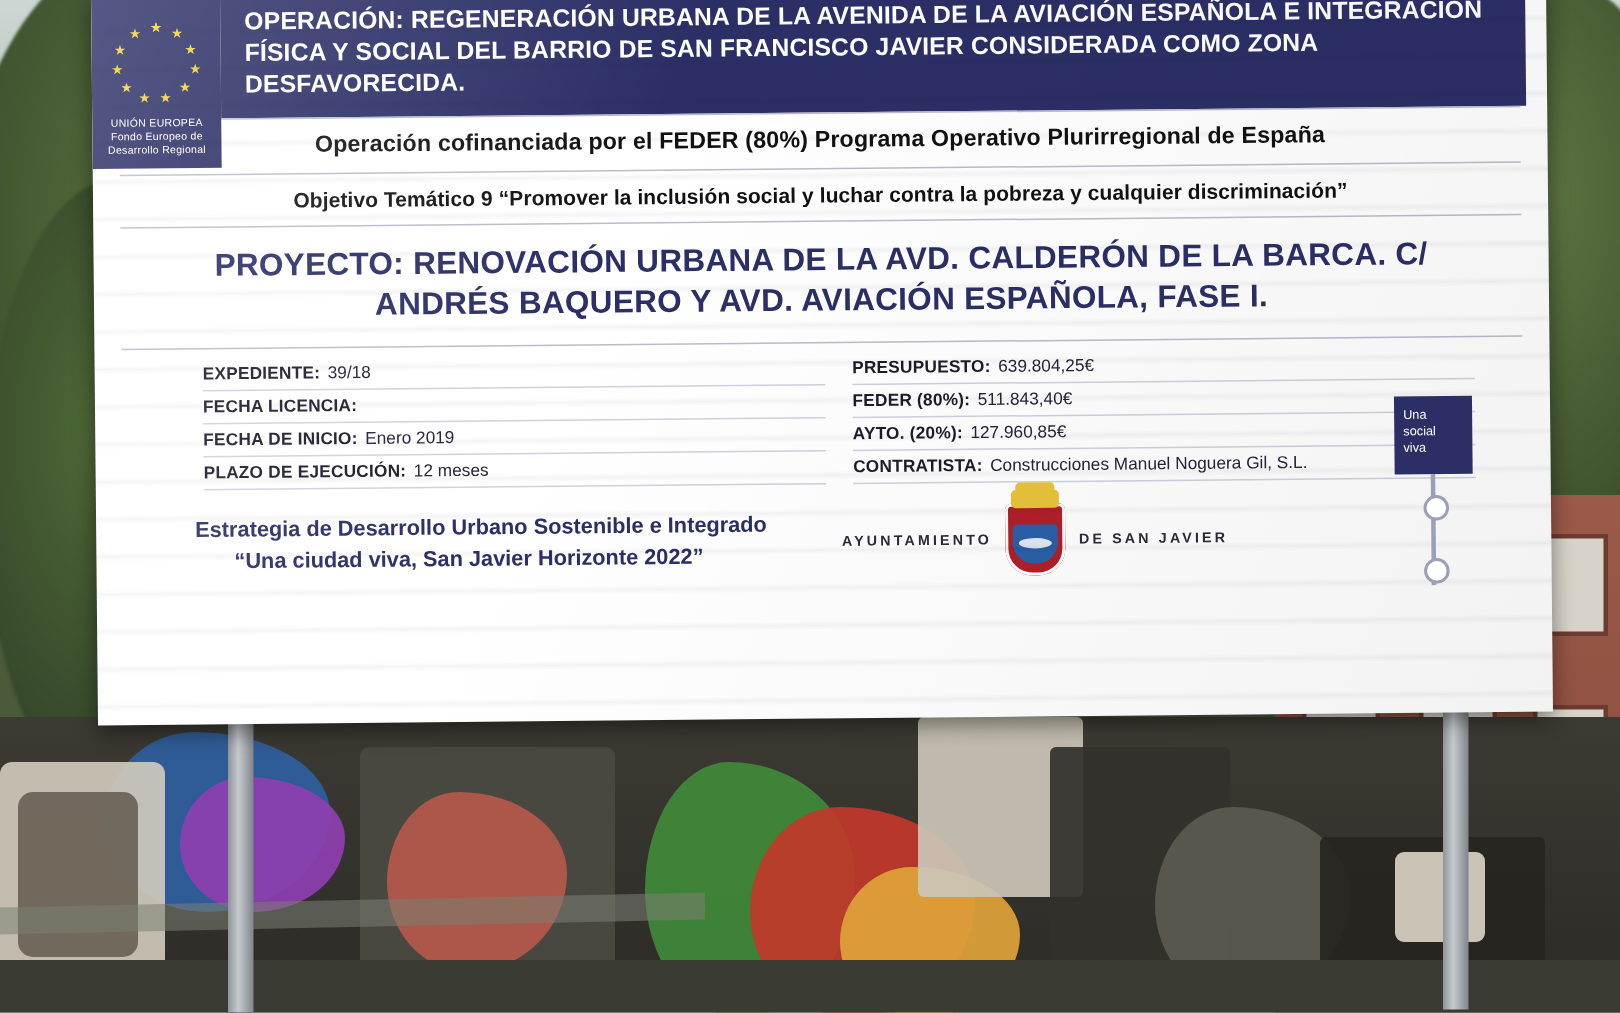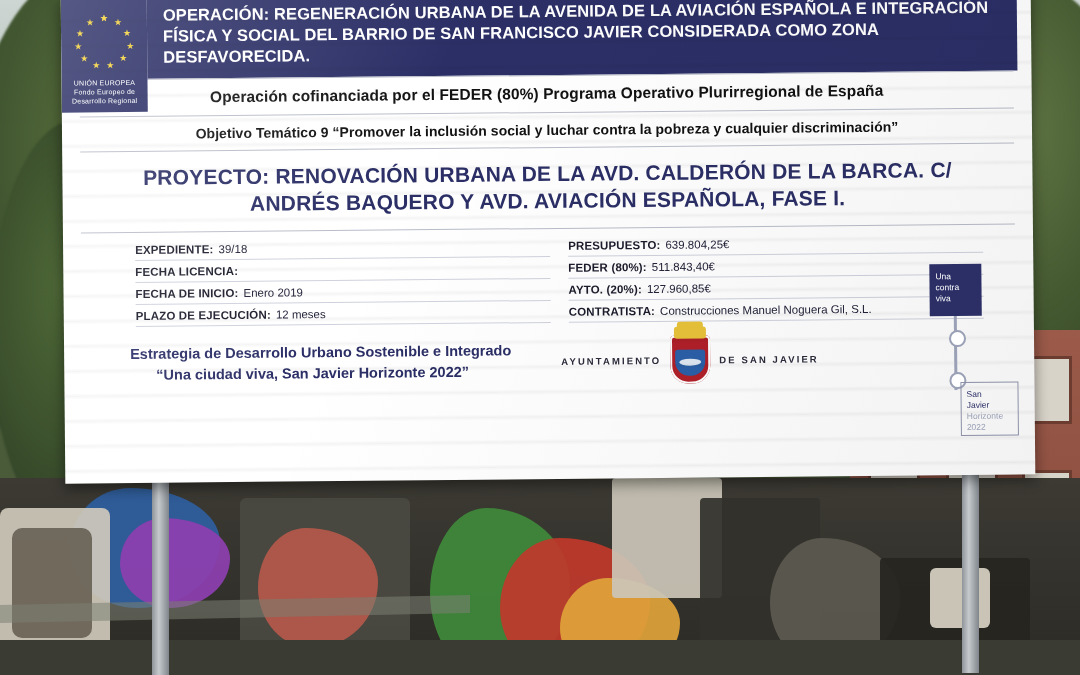--- a/index.html
+++ b/index.html
@@ -227,26 +227,20 @@
           <span class="crown"></span>
           <span class="wave"></span>
         </span>
         <span class="ayto-txt">DE SAN JAVIER</span>
       </div>
     </div>
   </div>
 
   <div class="badge-stack">
     <div class="badge-blue" style="white-space:pre-line;">Una
-contra
+social
 viva</div>
     <div class="connector">
       <span class="node" style="top:14px;"></span>
       <span class="node" style="top:56px;"></span>
     </div>
-    <div class="badge-outline">
-      <span style="white-space:pre-line;">San
-Javier</span>
-      <span class="fade" style="white-space:pre-line;">Horizonte
-2022</span>
-    </div>
   </div>
 </div>
 
 </body></html>

